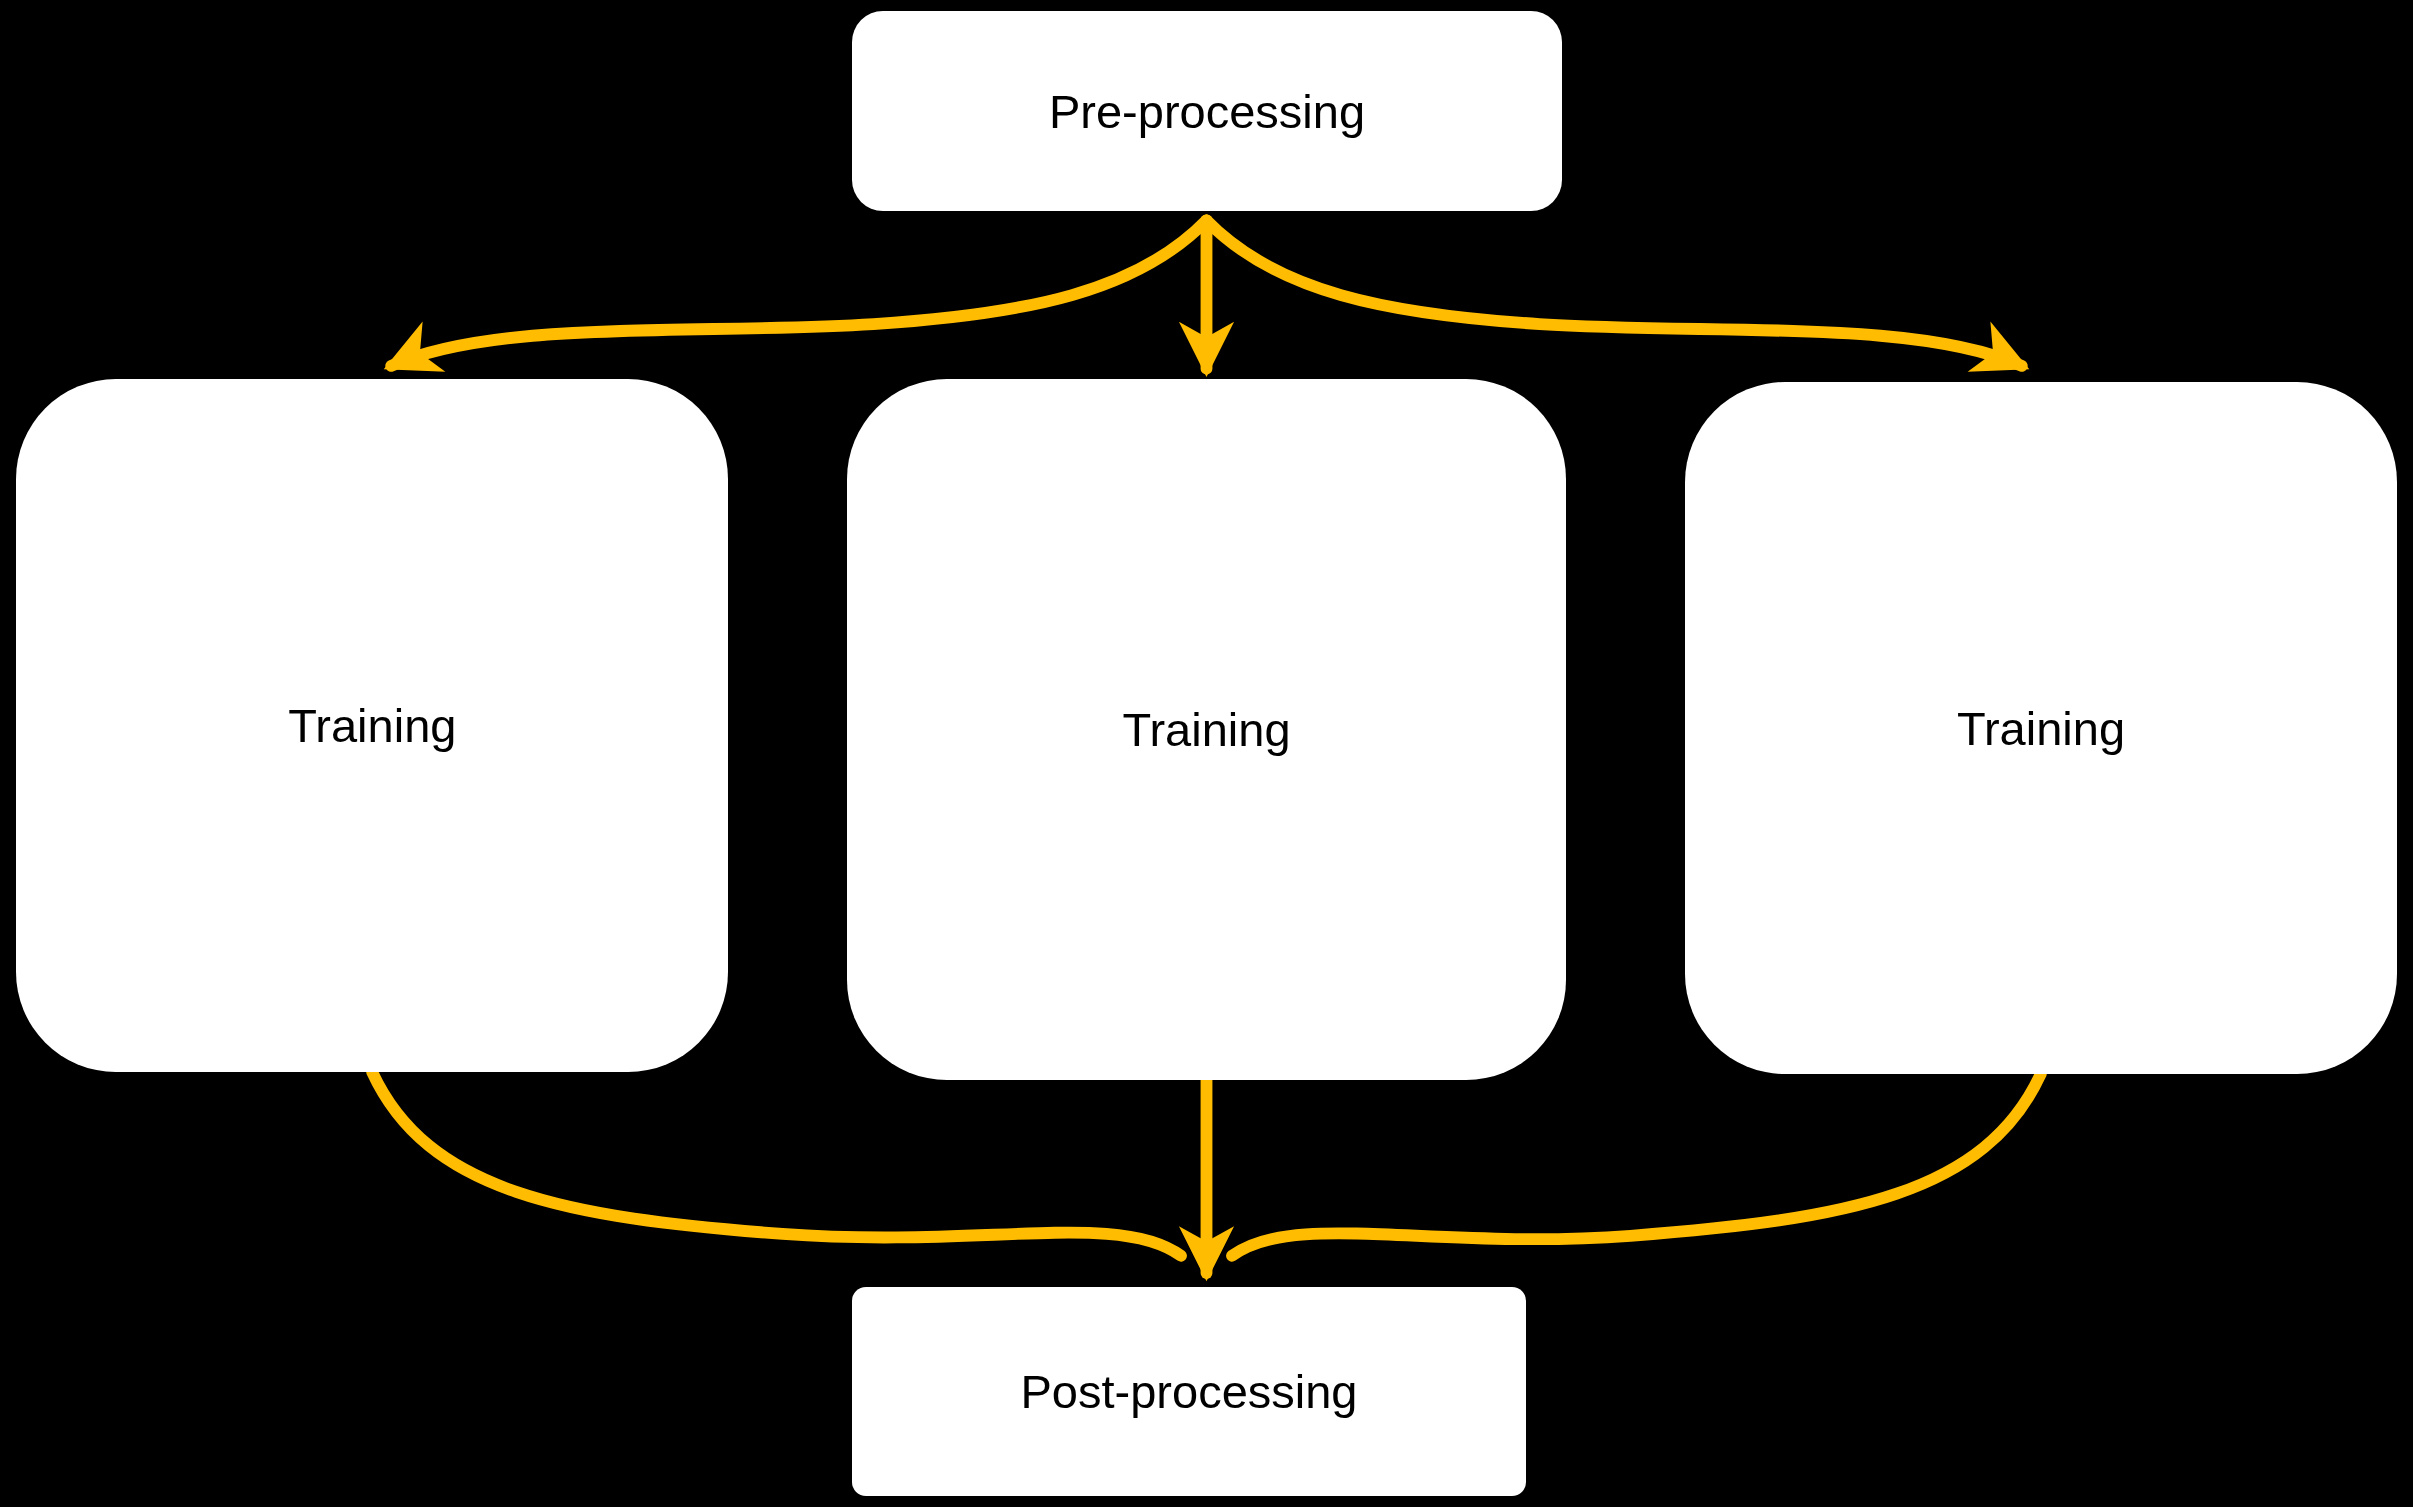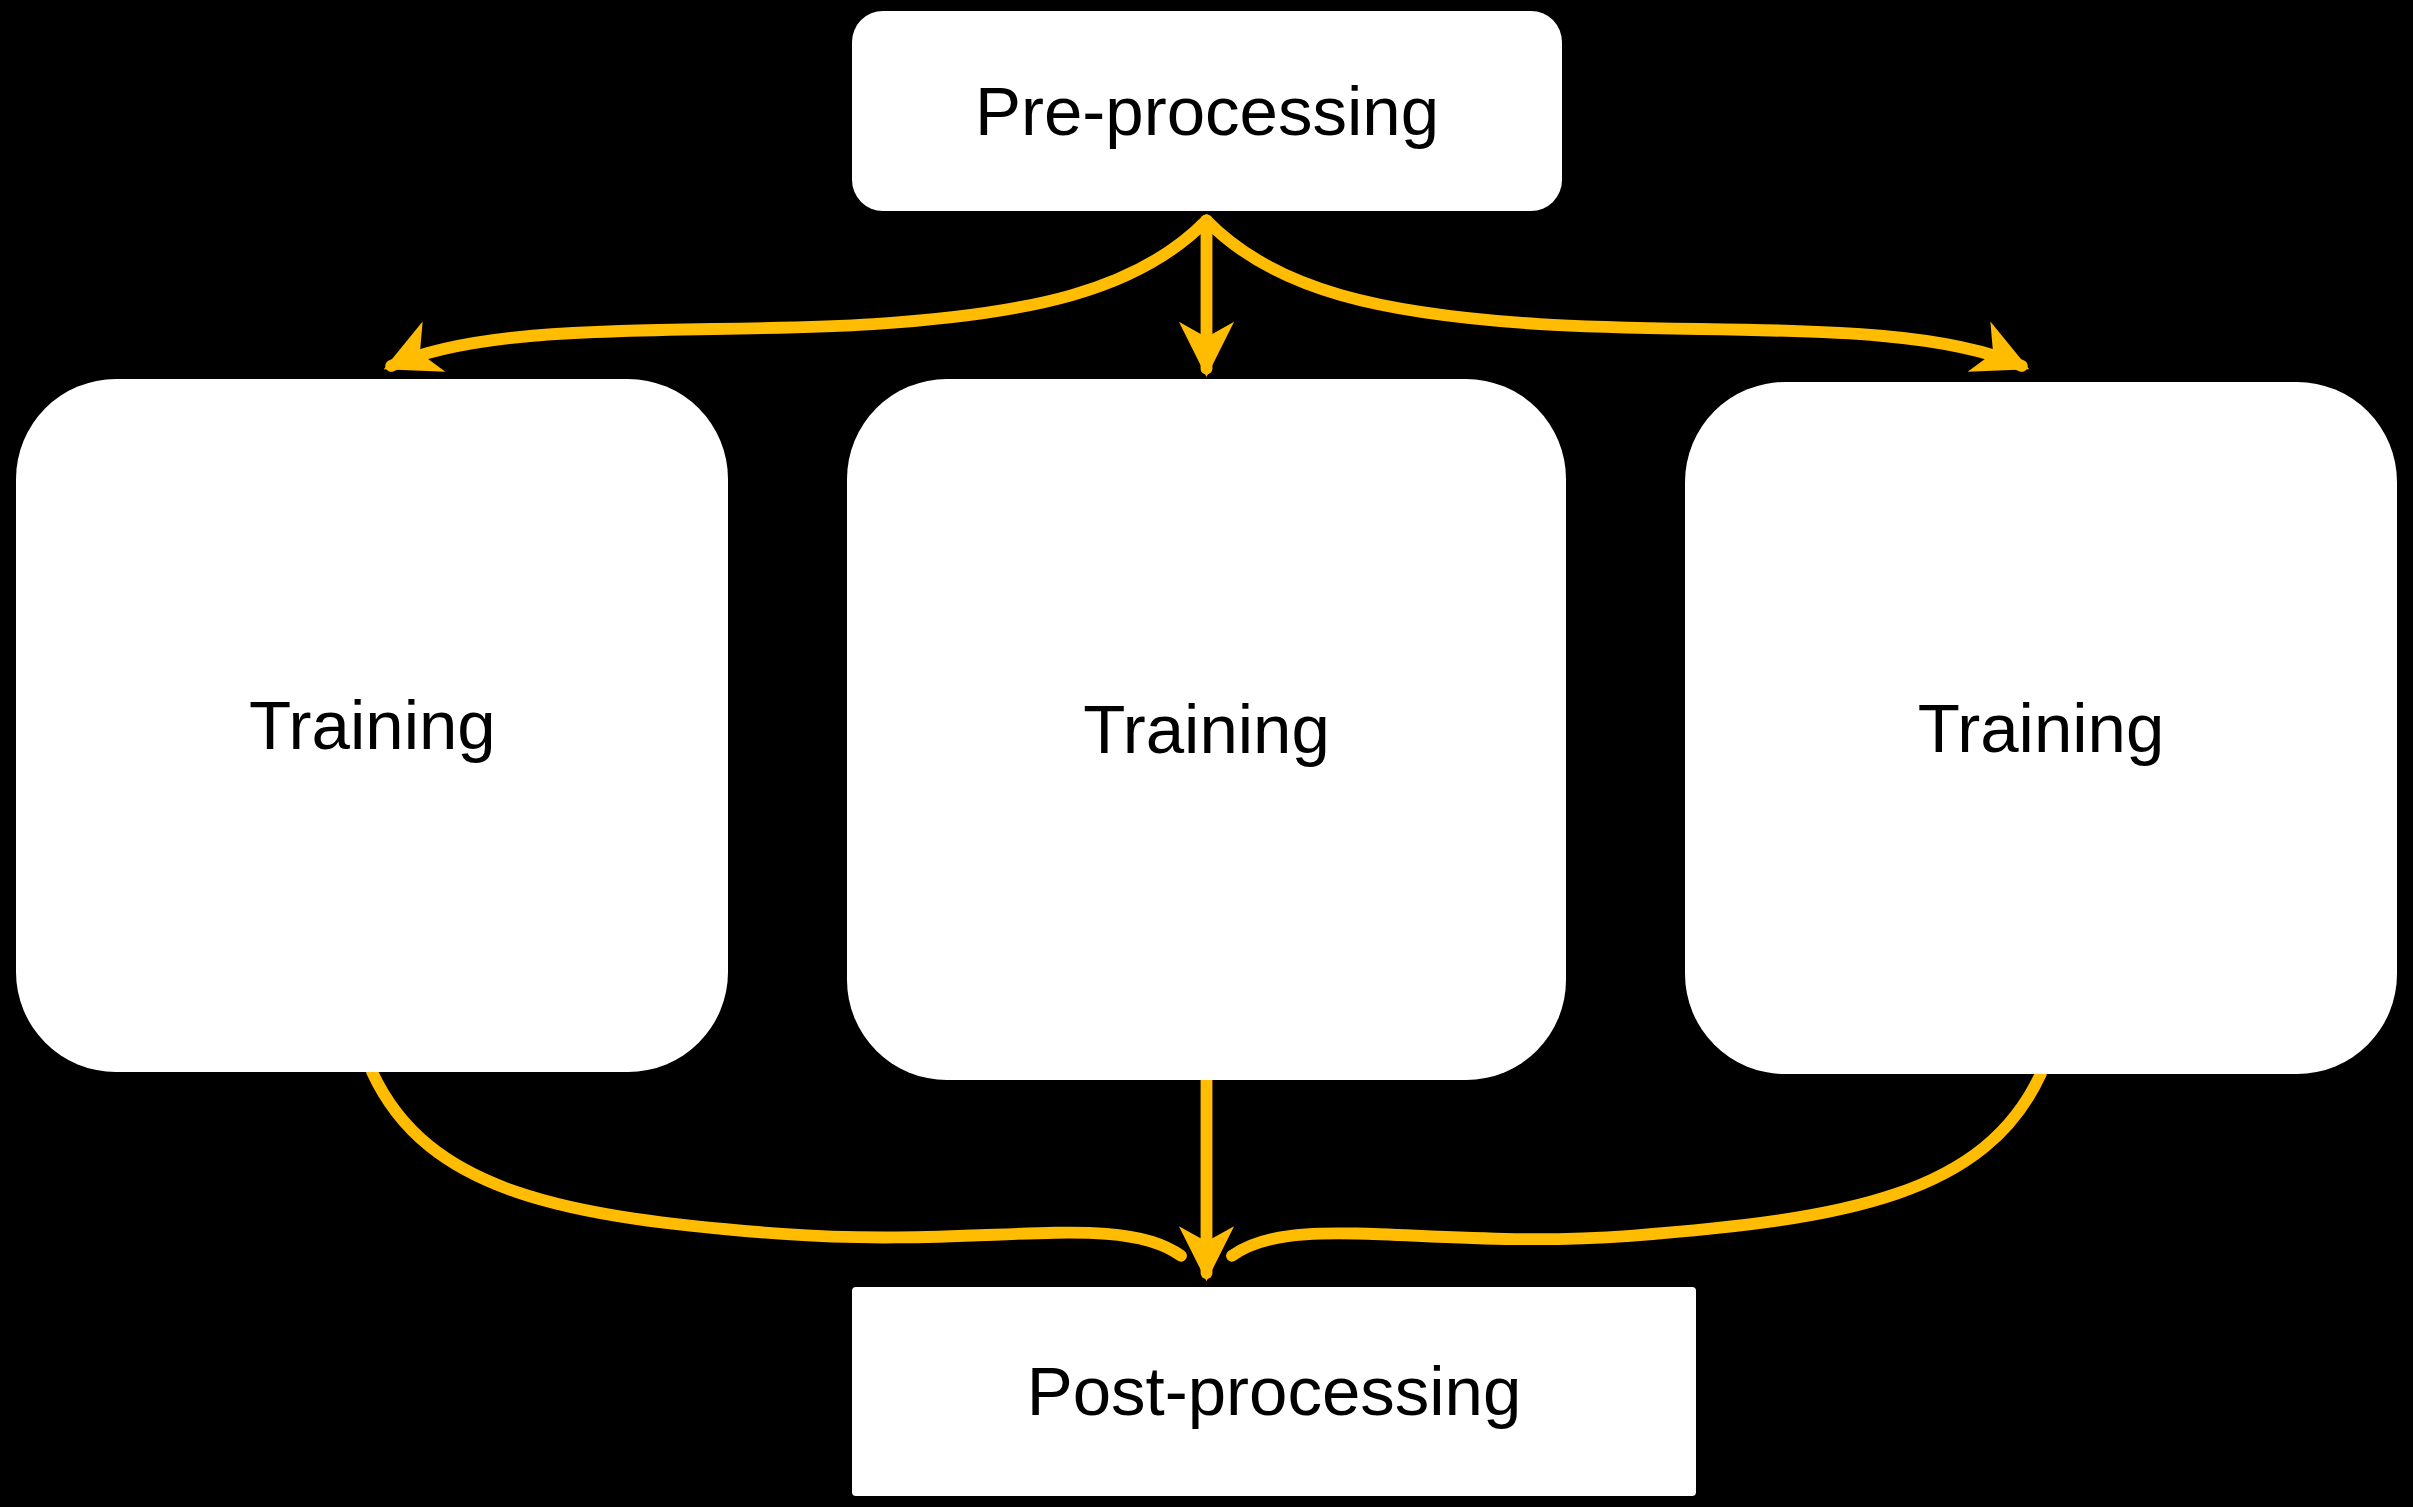--- a/index.html
+++ b/index.html
@@ -34,33 +34,33 @@
     fill: var(--arrow, #FFBC00);
   }
   .node {
     position: absolute;
     background: var(--node-fill, #FFFFFF);
     color: var(--node-text, #000000);
     display: flex;
     align-items: center;
     justify-content: center;
     text-align: center;
-    font-size: 69px;
+    font-size: 47px;
     line-height: 1;
     letter-spacing: 0;
   }
   .node--pre {
     left: 852px; top: 11px;
     width: 710px; height: 200px;
     border-radius: 31px;
   }
   .node--post {
     left: 852px; top: 1287px;
-    width: 844px; height: 209px;
-    border-radius: 4px;
+    width: 674px; height: 209px;
+    border-radius: 14px;
   }
   .node--t1 {
     left: 16.4px; top: 379px;
     width: 712px; height: 693px;
     border-radius: 100px;
   }
   .node--t2 {
     left: 847px; top: 379px;
     width: 719px; height: 701px;
     border-radius: 100px;

